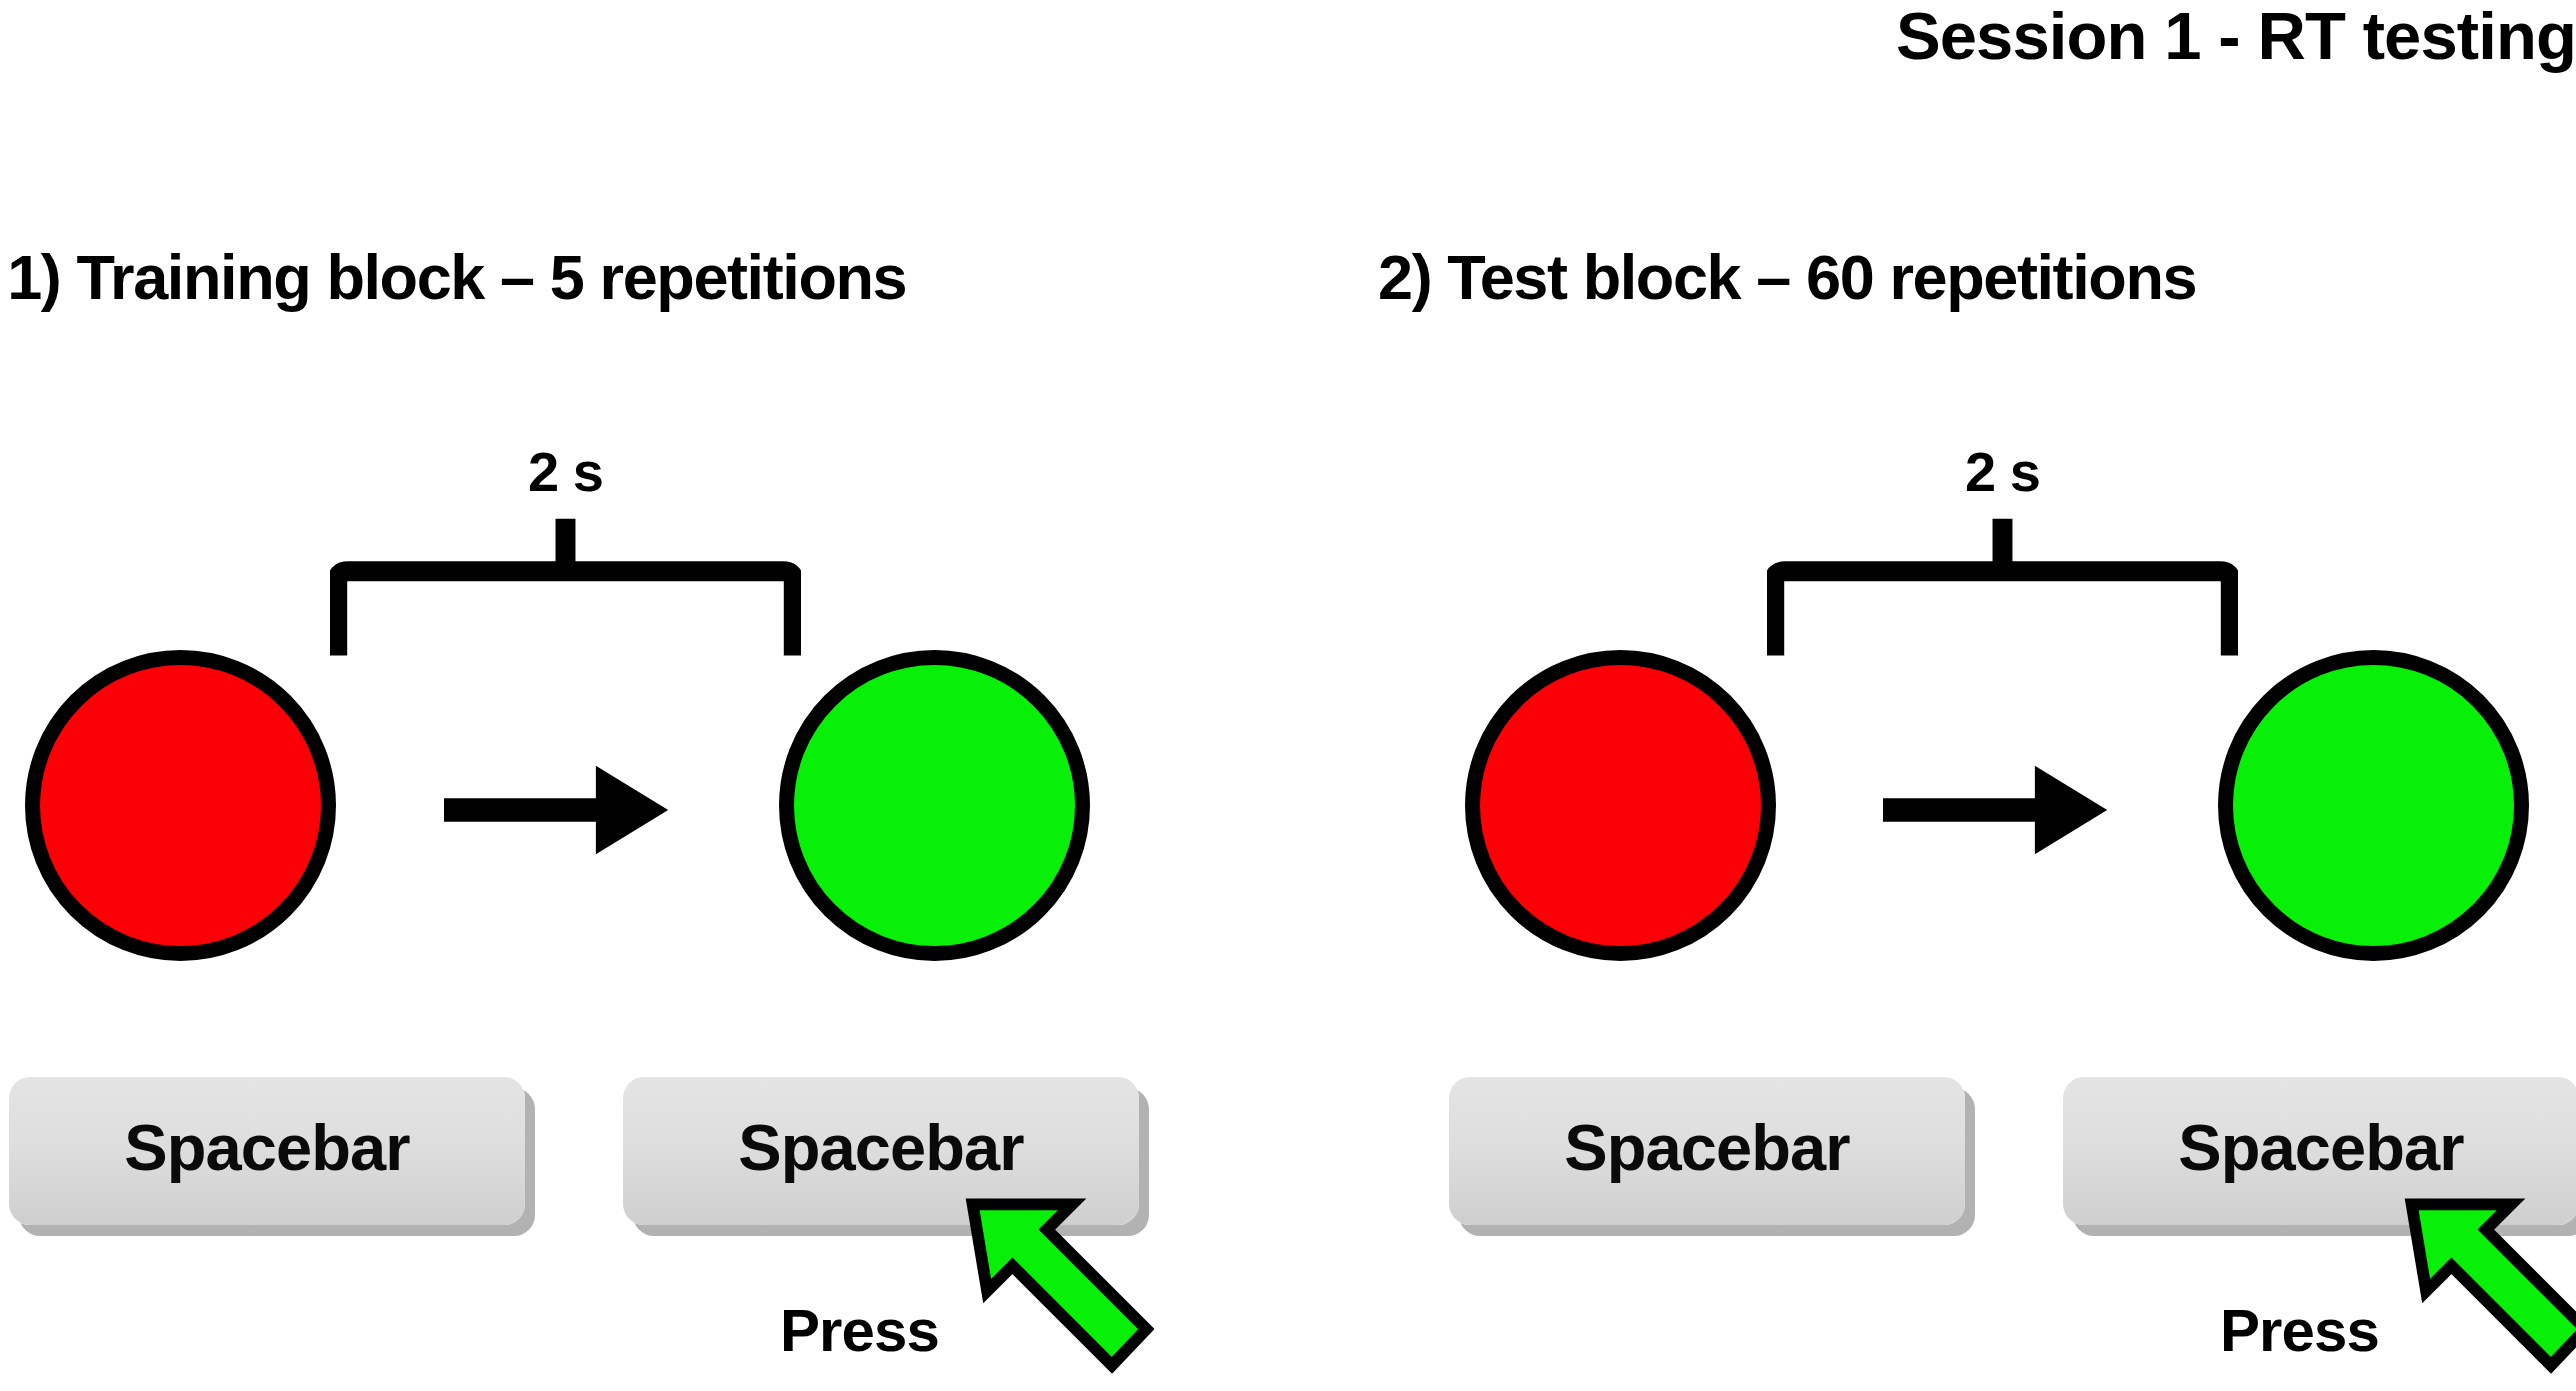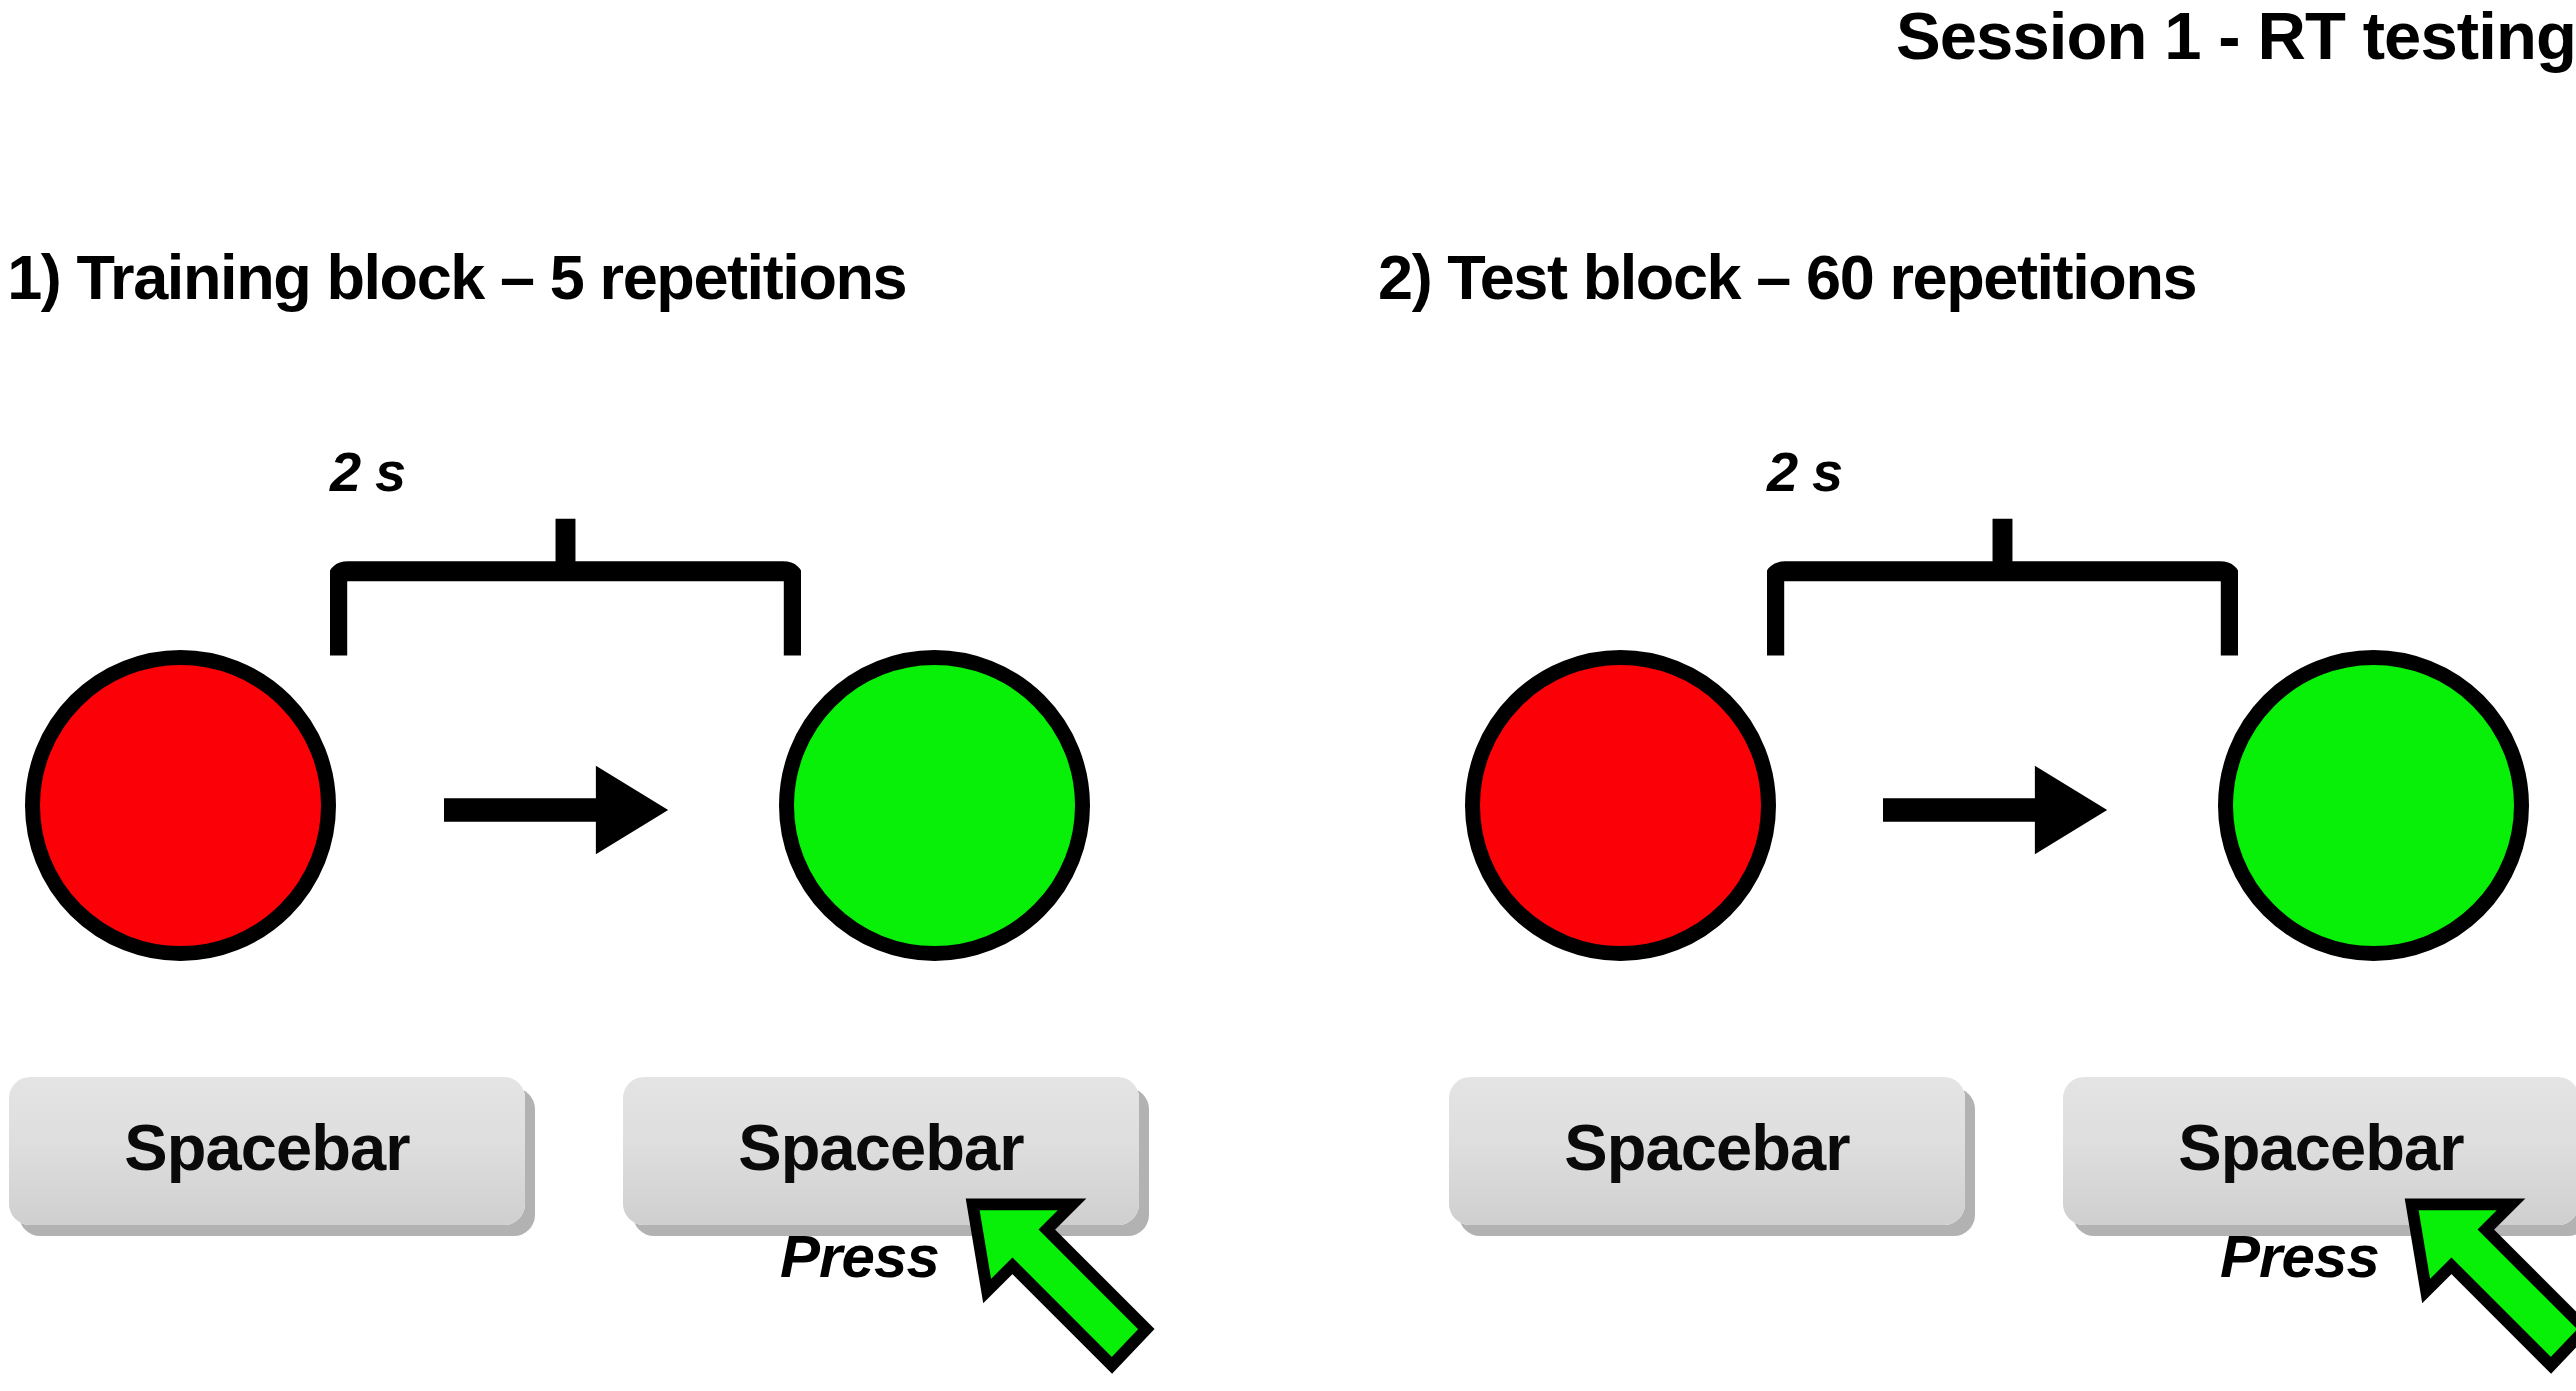--- a/index.html
+++ b/index.html
@@ -58,25 +58,25 @@
     height: 217px;
   }
   .panel.left  .bracket-wrap { left: 330px; }
   .panel.right .bracket-wrap { left: 389px; }
 
   .bracket-label {
     position: absolute;
     top: 0px;
     left: 0;
     width: 471px;
+    text-align: center;
     font-size: 56px;
     font-weight: bold;
     line-height: 1.0;
     letter-spacing: -0.9px;
-    font-style: italic;
   }
   .bracket-svg {
     position: absolute;
     left: 0;
     top: 71px;
     width: 471px;
     height: 147px;
   }
 
   
@@ -143,27 +143,26 @@
     position: absolute;
     top: 1197px;
     width: 199px;
     height: 181px;
   }
   .panel.left  .press-arrow { left: 960px; }
   .panel.right .press-arrow { left: 1021px; }
 
   .press-label {
     position: absolute;
-    top: 1227px;
+    top: 1301px;
     font-size: 60px;
     font-weight: bold;
     letter-spacing: -0.9px;
     line-height: 1.0;
     white-space: nowrap;
-    font-style: italic;
   }
   .panel.left  .press-label { left: 780px; }
   .panel.right .press-label { left: 842px; }
 </style>
 </head>
 <body>
 
 <div id="page-title">Session 1 - RT testing</div>
 
 <div class="panel left">

